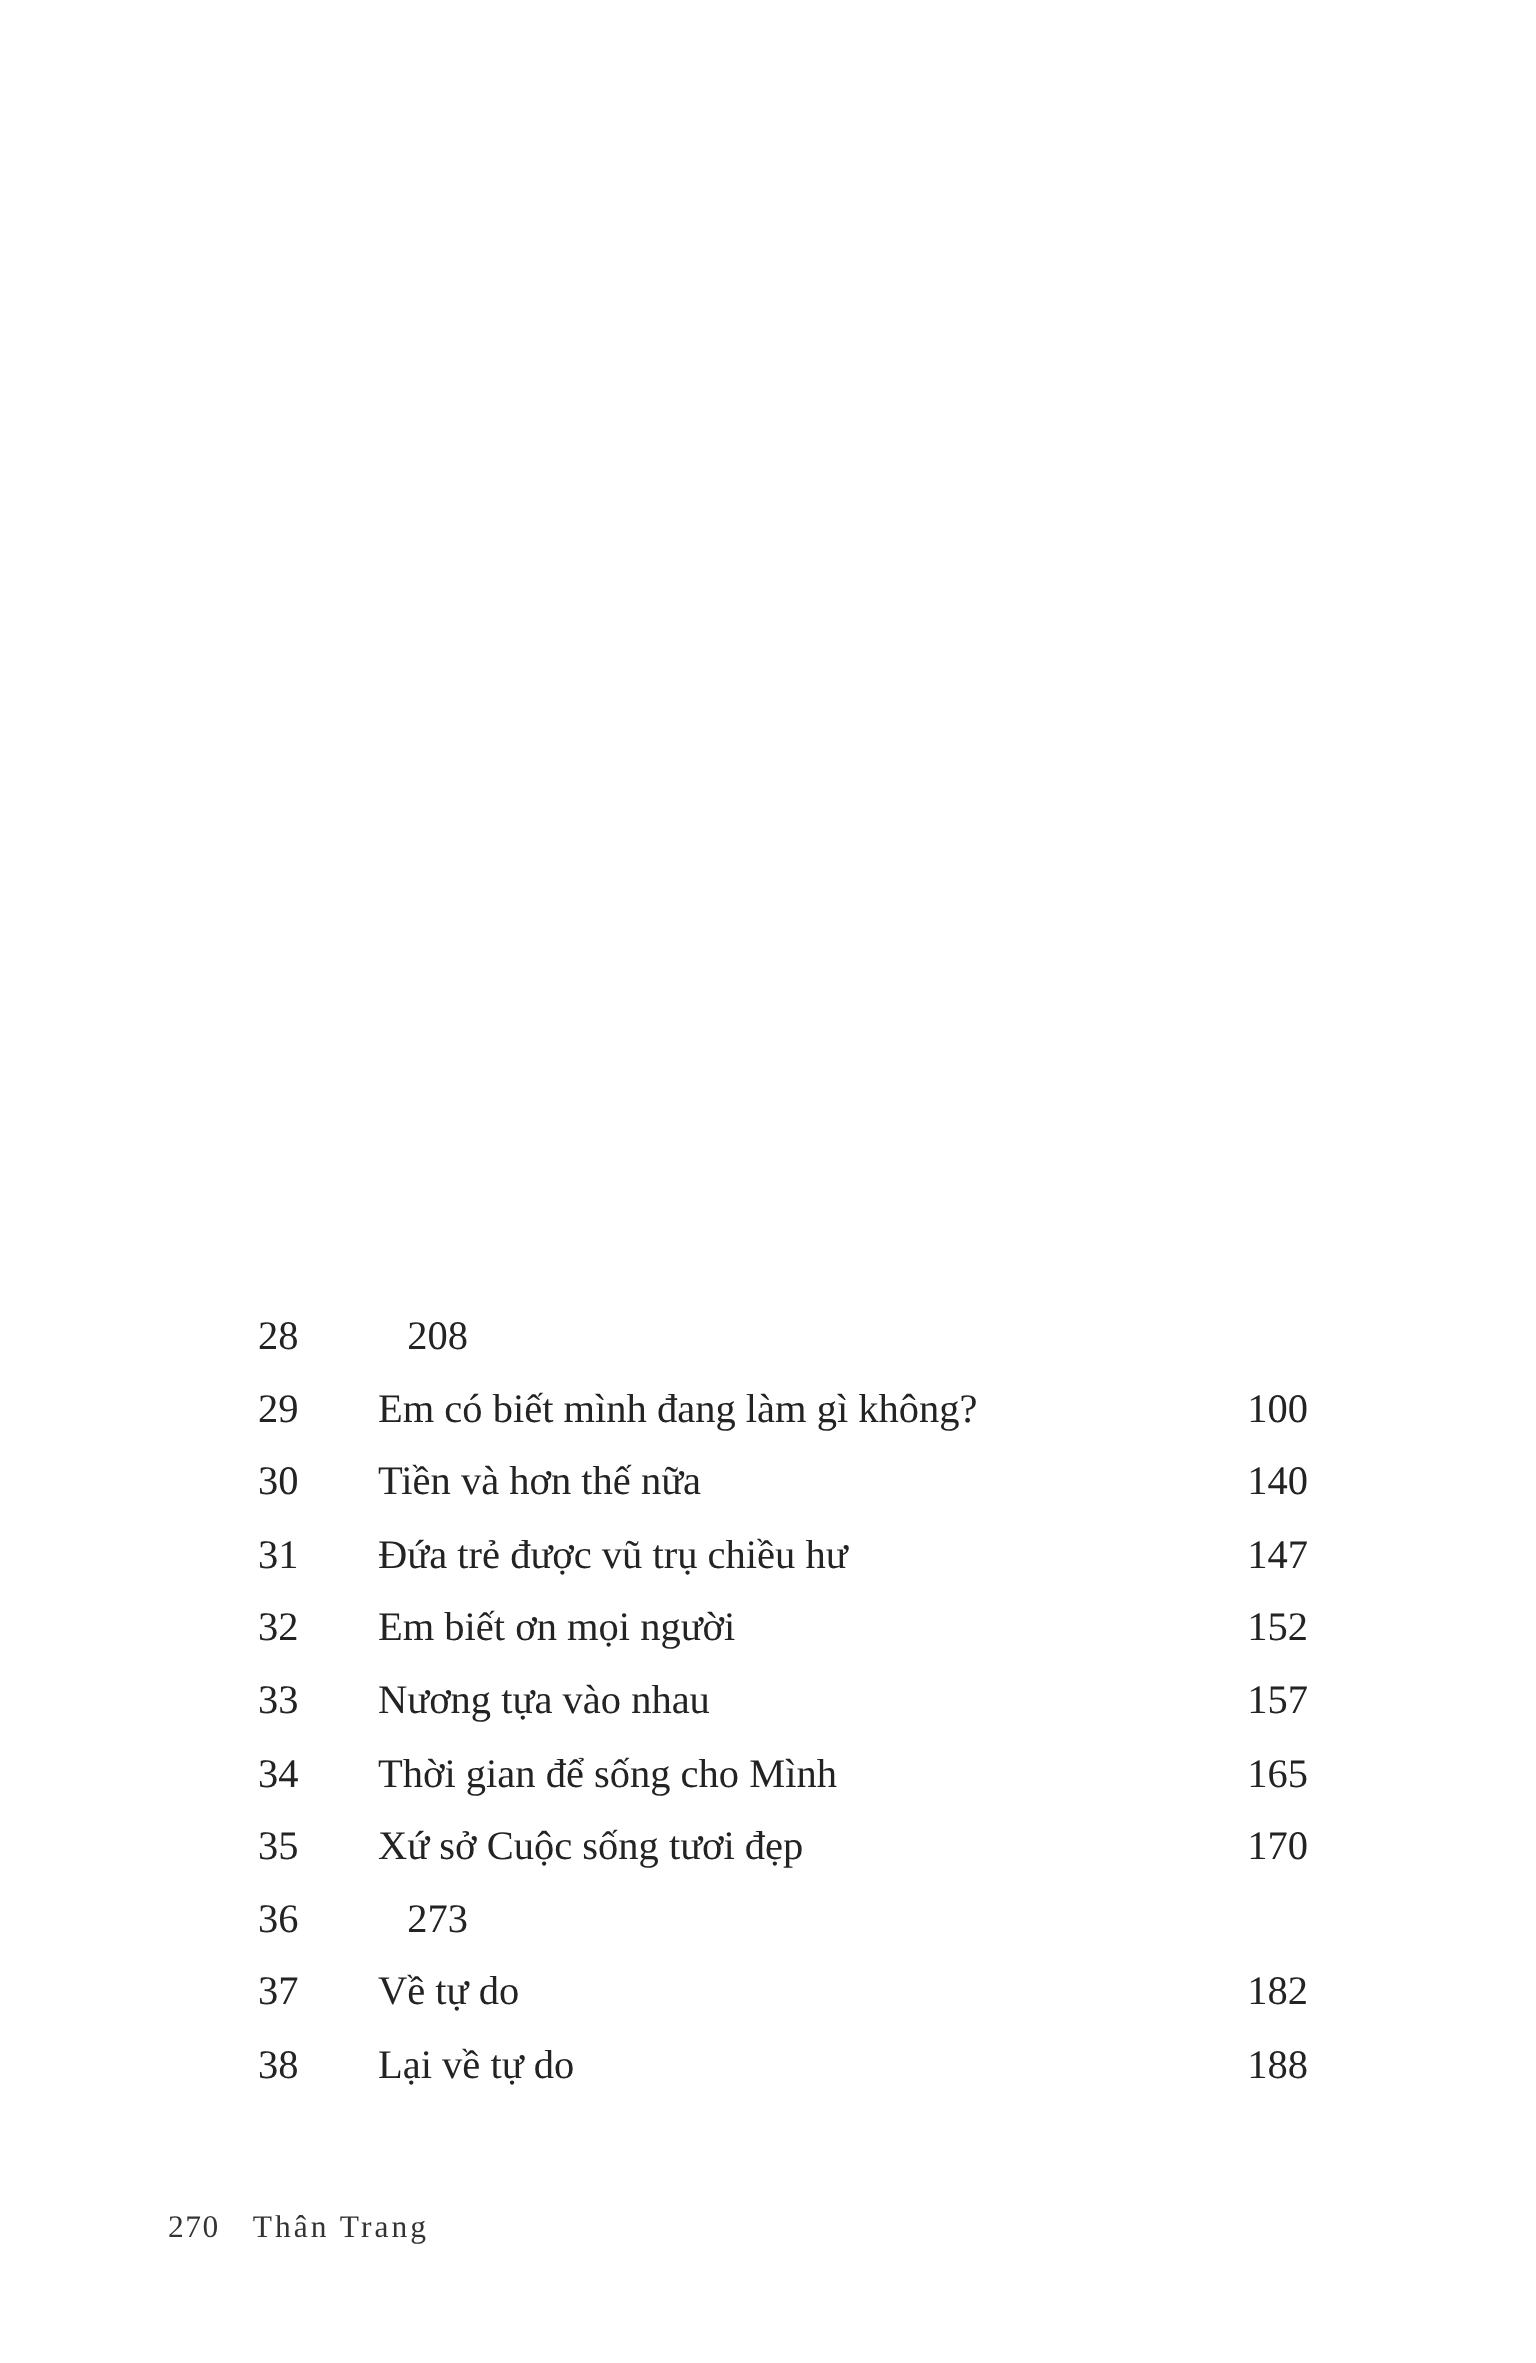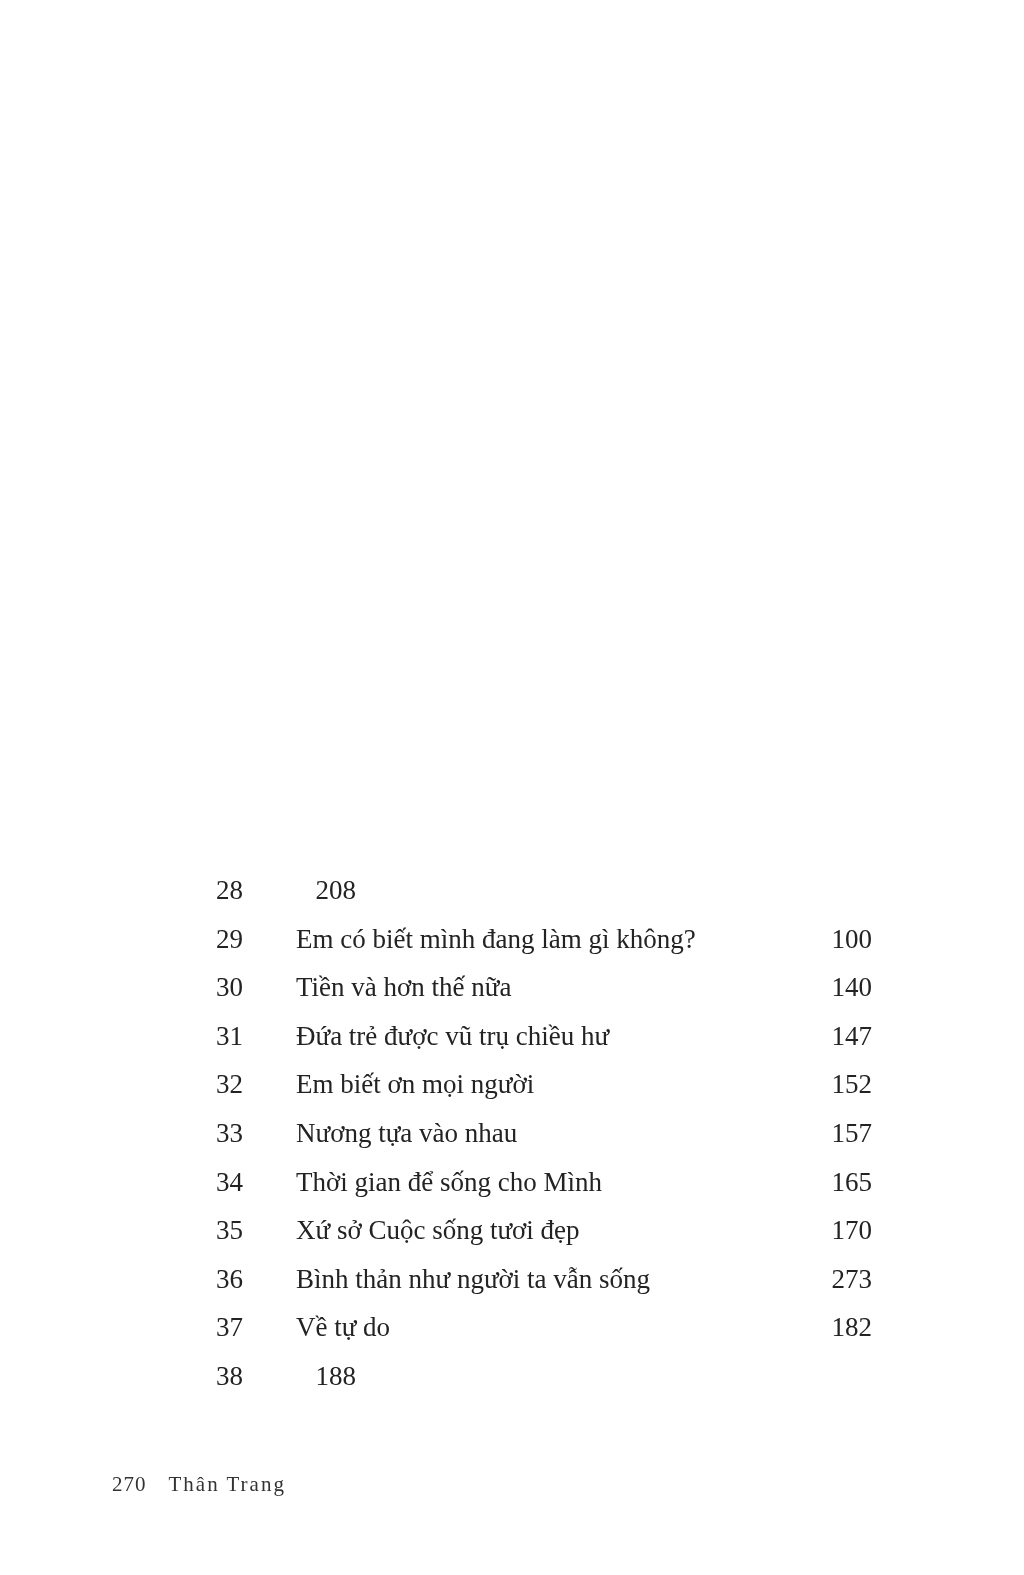--- a/index.html
+++ b/index.html
@@ -26,21 +26,20 @@
     display: flex;
     align-items: baseline;
     height: 48.6px;
     font-size: 27px;
     line-height: 48.6px;
     color: #232323;
   }
   .toc-row .num {
     flex: 0 0 80px;
     text-align: left;
-    margin-left: 44px;
   }
   .toc-row .title {
     flex: 1 1 auto;
     text-align: left;
     white-space: nowrap;
     overflow: hidden;
   }
   .toc-row .pg {
     flex: 0 0 auto;
     text-align: right;
@@ -103,30 +102,30 @@
         <span class="title">Thời gian để sống cho Mình</span>
         <span class="pg">165</span>
       </div>
       <div class="toc-row">
         <span class="num">35</span>
         <span class="title">Xứ sở Cuộc sống tươi đẹp</span>
         <span class="pg">170</span>
       </div>
       <div class="toc-row">
         <span class="num">36</span>
-        <span class="title">Bình thản như người ta vẫn sống</span>
         <span class="pg">273</span>
       </div>
       <div class="toc-row">
         <span class="num">37</span>
         <span class="title">Về tự do</span>
         <span class="pg">182</span>
       </div>
       <div class="toc-row">
         <span class="num">38</span>
+        <span class="title">Lại về tự do</span>
         <span class="pg">188</span>
       </div>
     </div>
 
   <div class="footer">
     <span class="folio">270</span>
     <span class="running-title">Thân Trang</span>
   </div>
 
 </div>

